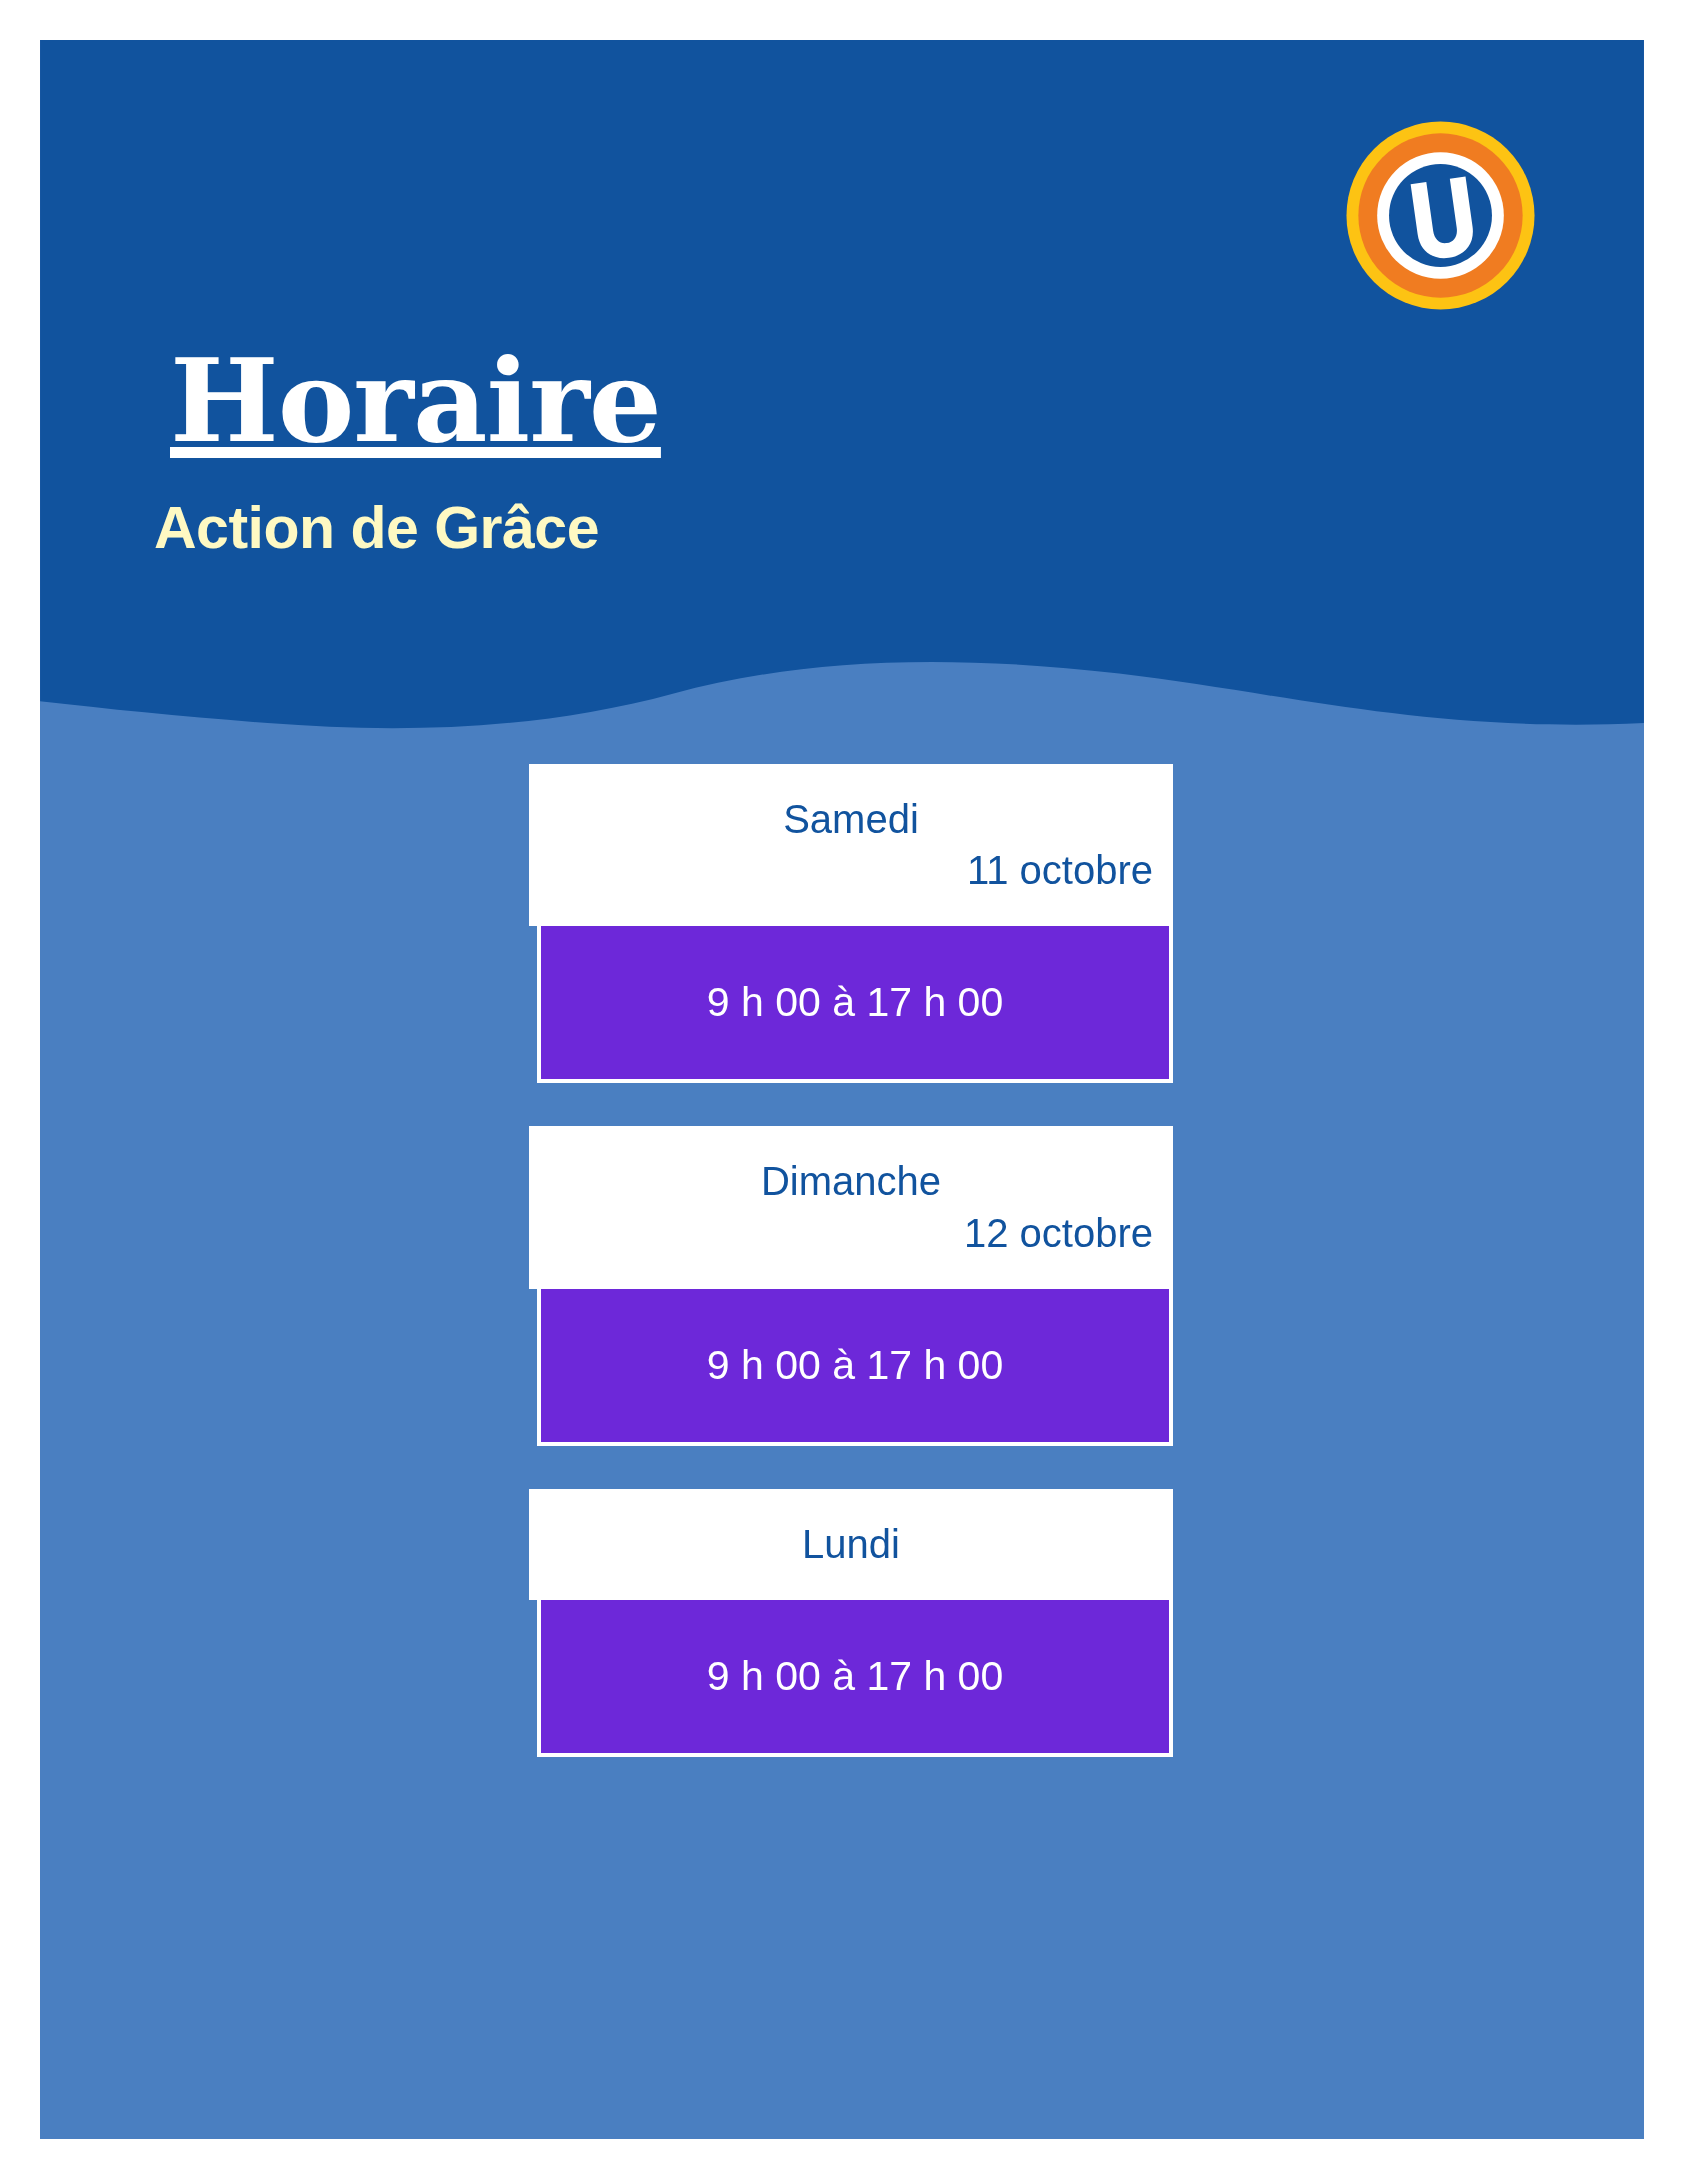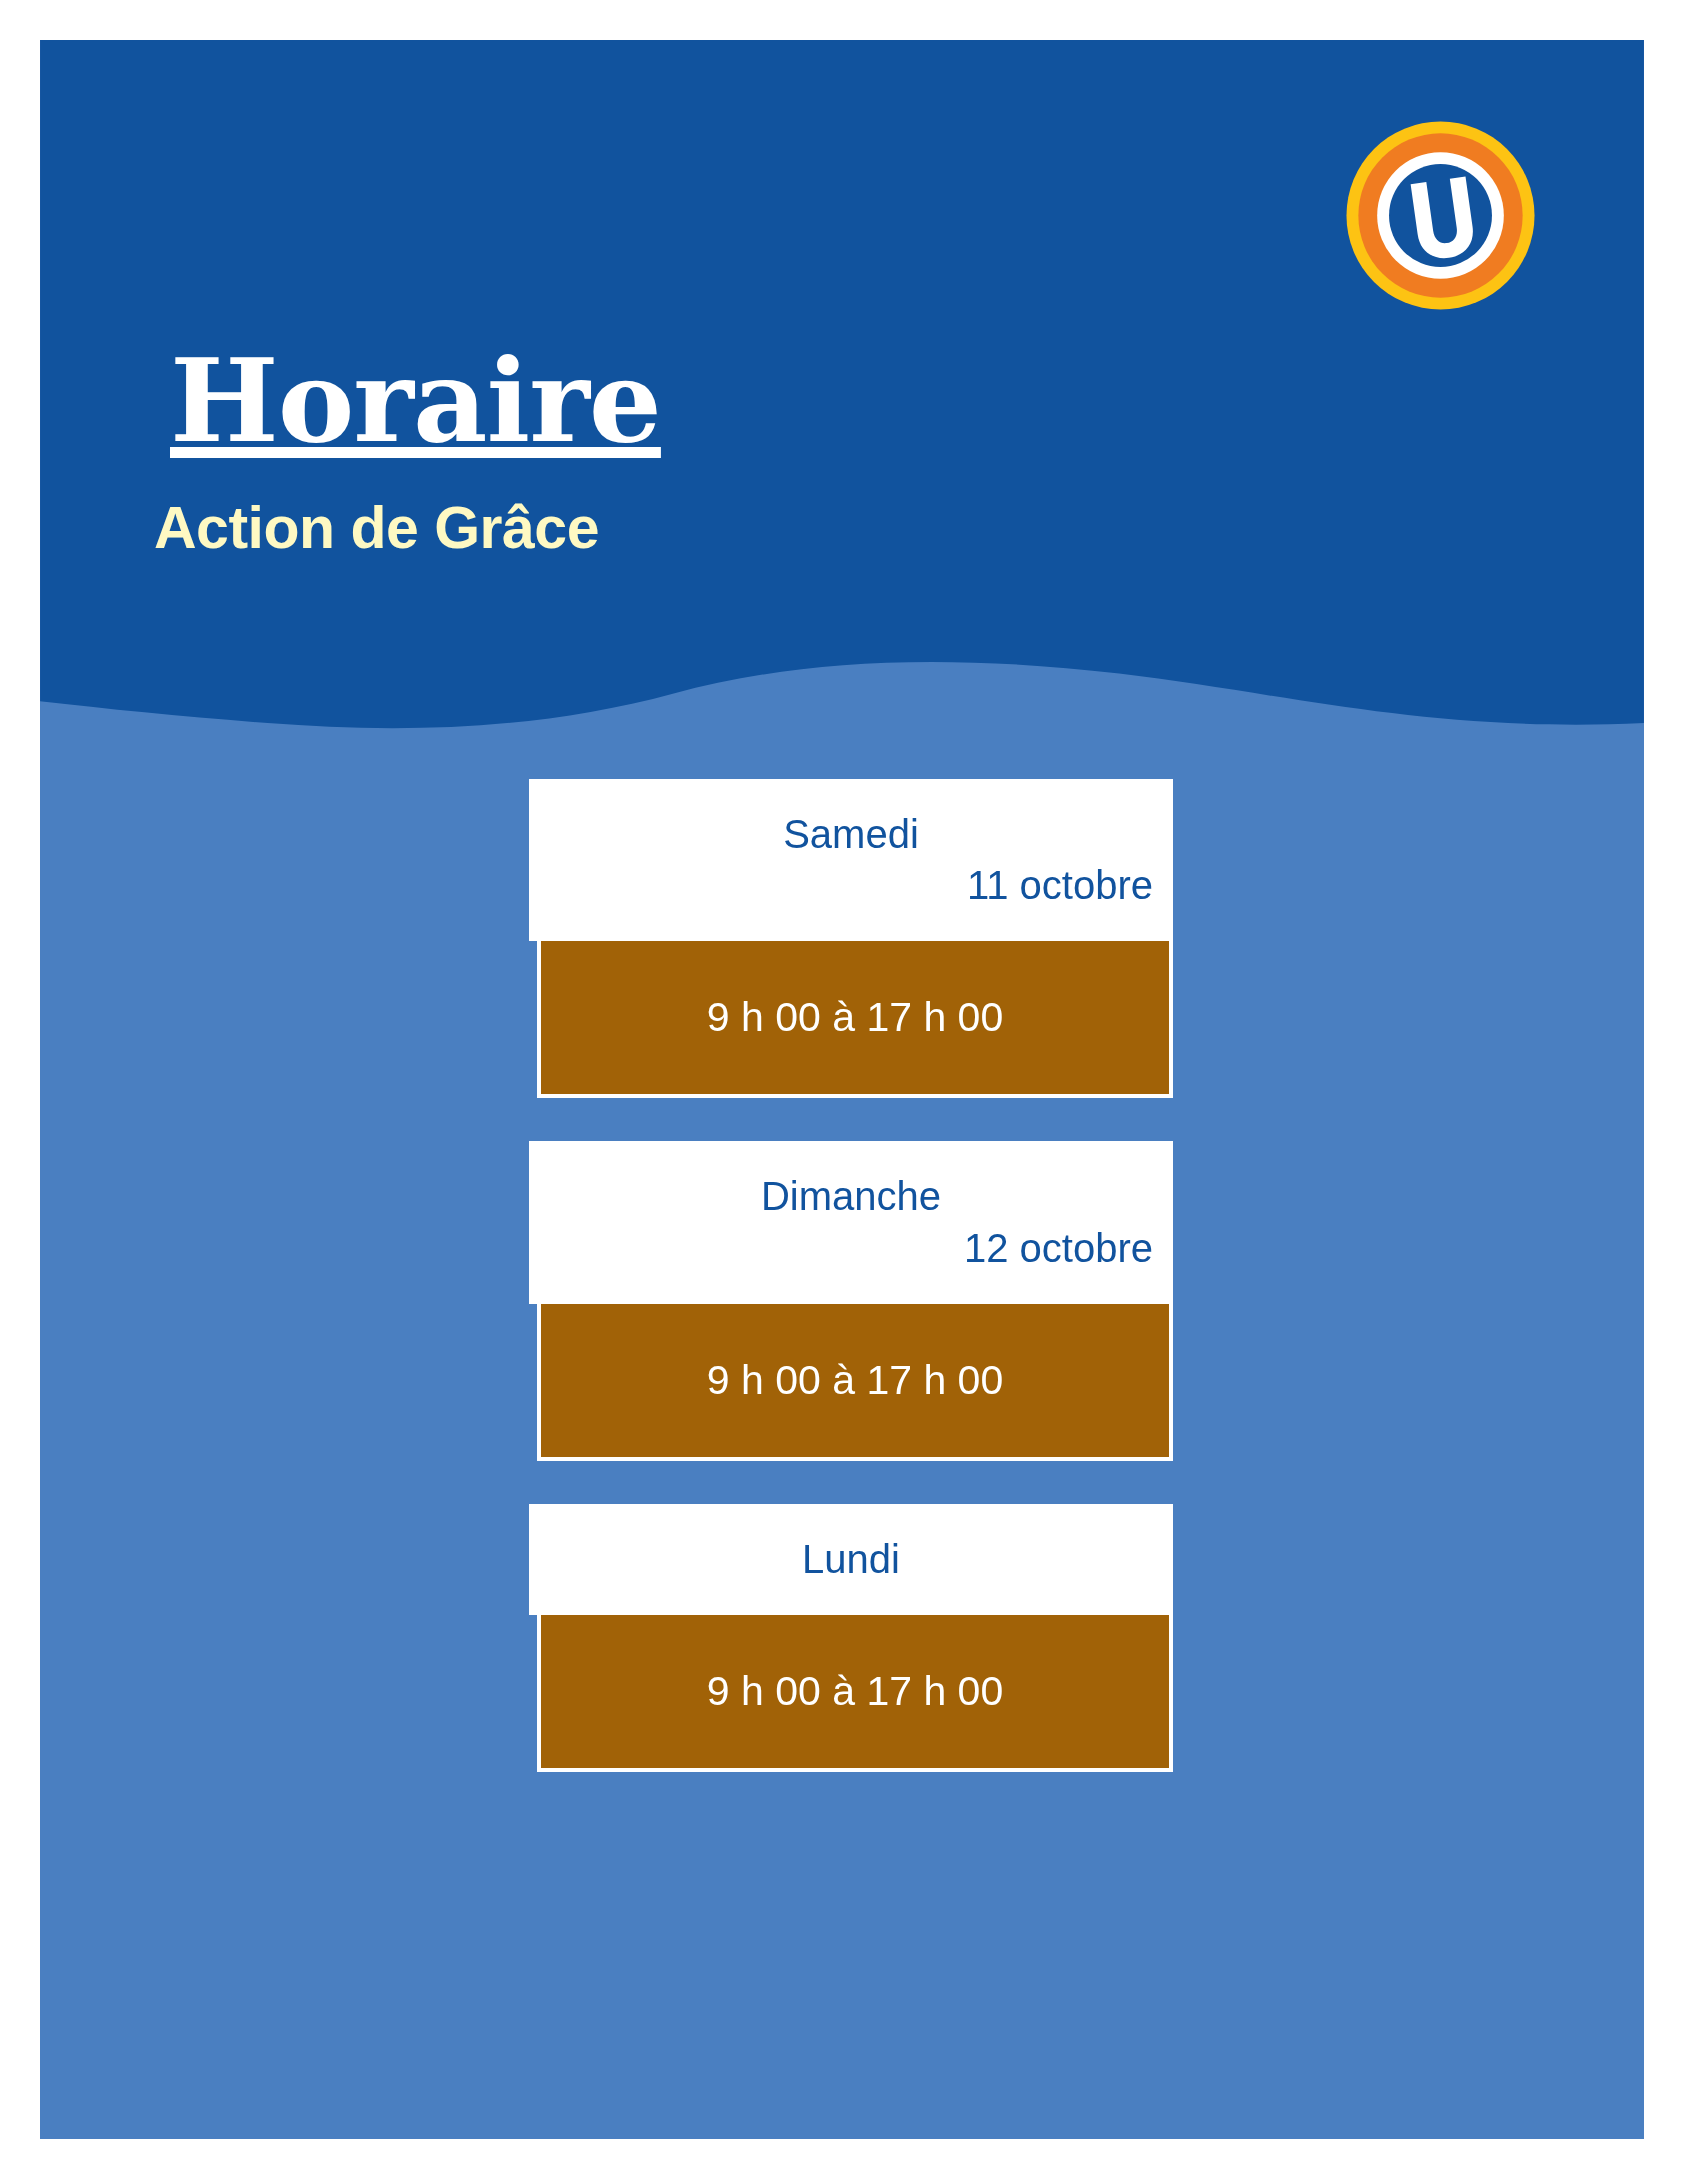--- a/index.html
+++ b/index.html
@@ -71,21 +71,21 @@
     top: 79px;
     width: 193px;
     height: 193px;
   }
   .logo svg { display: block; }
 
   
   .cards {
     position: absolute;
     left: 489px;
-    top: 739px;
+    top: 724px;
     width: 644px;
   }
   .card {
     width: 644px;
     margin-bottom: 43px;
     box-sizing: border-box;
   }
   .card-day {
     background: #ffffff;
     color: #11539e;
@@ -96,21 +96,21 @@
     box-sizing: border-box;
   }
   .card-day .dow { display: block; }
   .card-day .date { display: block; text-align: right; }
   .card-hours {
     margin-left: 8px;
     width: 636px;
     box-sizing: border-box;
     border: 4px solid #ffffff;
     border-top: none;
-    background: #a16207;
+    background: #6d28d9;
     color: #ffffff;
     text-align: center;
     font-size: 41px;
     padding: 53px 10px 53px 10px;
     letter-spacing: 0px;
   }
 </style>
 </head>
 <body>
 

